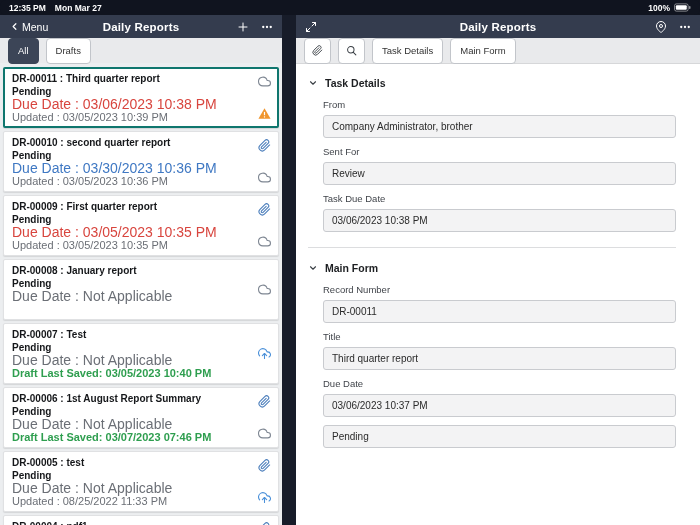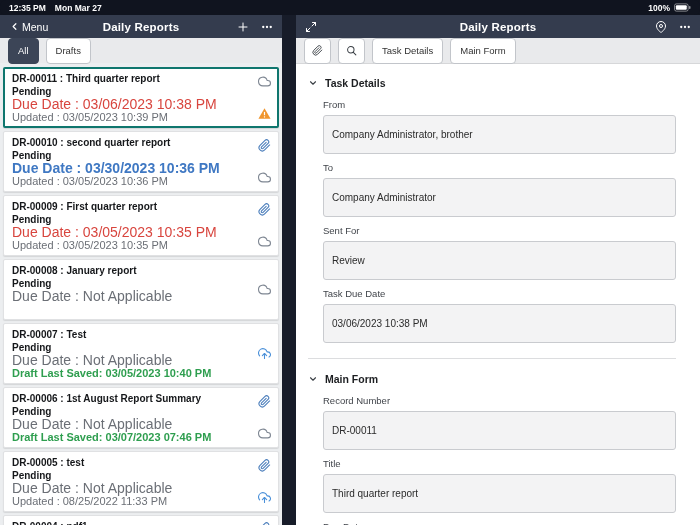--- a/index.html
+++ b/index.html
@@ -64,21 +64,21 @@
     background:#fff;height:61px;margin-bottom:3px;border:1px solid #e0e1e3;
     border-radius:2px;box-shadow:0 1px 1px rgba(0,0,0,0.10);
     display:flex;padding:4px 5px 4px 8px;box-sizing:border-box;cursor:pointer;
   }
   .report-card.selected{border:2px solid #0f766e;padding:3px 4px 3px 7px;}
   .report-text{flex:1;min-width:0;}
   .r-title{font-size:10px;font-weight:bold;color:#15171a;line-height:13px;white-space:nowrap;overflow:hidden;}
   .r-status{font-size:10px;font-weight:bold;color:#15171a;line-height:13px;}
   .r-due{font-size:14px;line-height:13px;}
   .r-due.red{color:#d8453e;}
-  .r-due.blue{color:#3f78c3;font-weight:bold;}
+  .r-due.blue{color:#3f78c3;}
   .r-due.gray{color:#6b6f76;}
   .r-meta{font-size:11px;line-height:13px;}
   .r-meta.gray{color:#6b6f76;}
   .r-meta.green{color:#2e9e4f;font-weight:bold;}
   .report-icons{width:17px;flex-shrink:0;display:flex;flex-direction:column;align-items:center;}
   .report-icons.multi{justify-content:space-between;padding:3px 0;}
   .report-icons.single{justify-content:center;}
   .report-icons.top{justify-content:flex-start;padding-top:2px;}
   .report-icons .icon svg{width:13px;height:13px;display:block;}
   .paperclip-icon{color:#4a7dbb;}
@@ -91,21 +91,21 @@
     display:flex;align-items:center;gap:7px;font-size:10.5px;font-weight:bold;
     color:#1c1e21;padding:5px 0 2px 0;cursor:pointer;
   }
   .section-header .icon{color:#3a3f45;}
   .section-header .icon svg{width:10px;height:10px;display:block;}
   .section-fields{padding-left:15px;}
   .field{margin-top:8px;}
   .field-label{font-size:9.5px;color:#40444a;margin-bottom:4px;line-height:12px;}
   .field-box{
     height:21px;background:#f3f3f4;border:1px solid #c9cbcf;border-radius:3px;
-    font-size:10px;color:#2b2b2b;display:flex;align-items:center;padding:8px 8px;
+    font-size:10px;color:#2b2b2b;display:flex;align-items:center;padding:0 8px;
     white-space:nowrap;overflow:hidden;
   }
   .form-section + .form-section{margin-top:15px;border-top:1px solid #dcdddf;padding-top:9px;}
 </style>
 </head>
 <body>
 
 <div class="app">
 
   <div class="status-bar">
@@ -374,24 +374,20 @@
                 </svg>
               </span>
               <span>Task Details</span>
             </div>
             <div class="section-fields">
               <div class="field">
                 <div class="field-label">From</div>
                 <div class="field-box">Company Administrator, brother</div>
               </div>
               <div class="field">
-                <div class="field-label">To</div>
-                <div class="field-box">Company Administrator</div>
-              </div>
-              <div class="field">
                 <div class="field-label">Sent For</div>
                 <div class="field-box">Review</div>
               </div>
               <div class="field">
                 <div class="field-label">Task Due Date</div>
                 <div class="field-box">03/06/2023 10:38 PM</div>
               </div>
             </div>
           </section>
           <section class="form-section">

